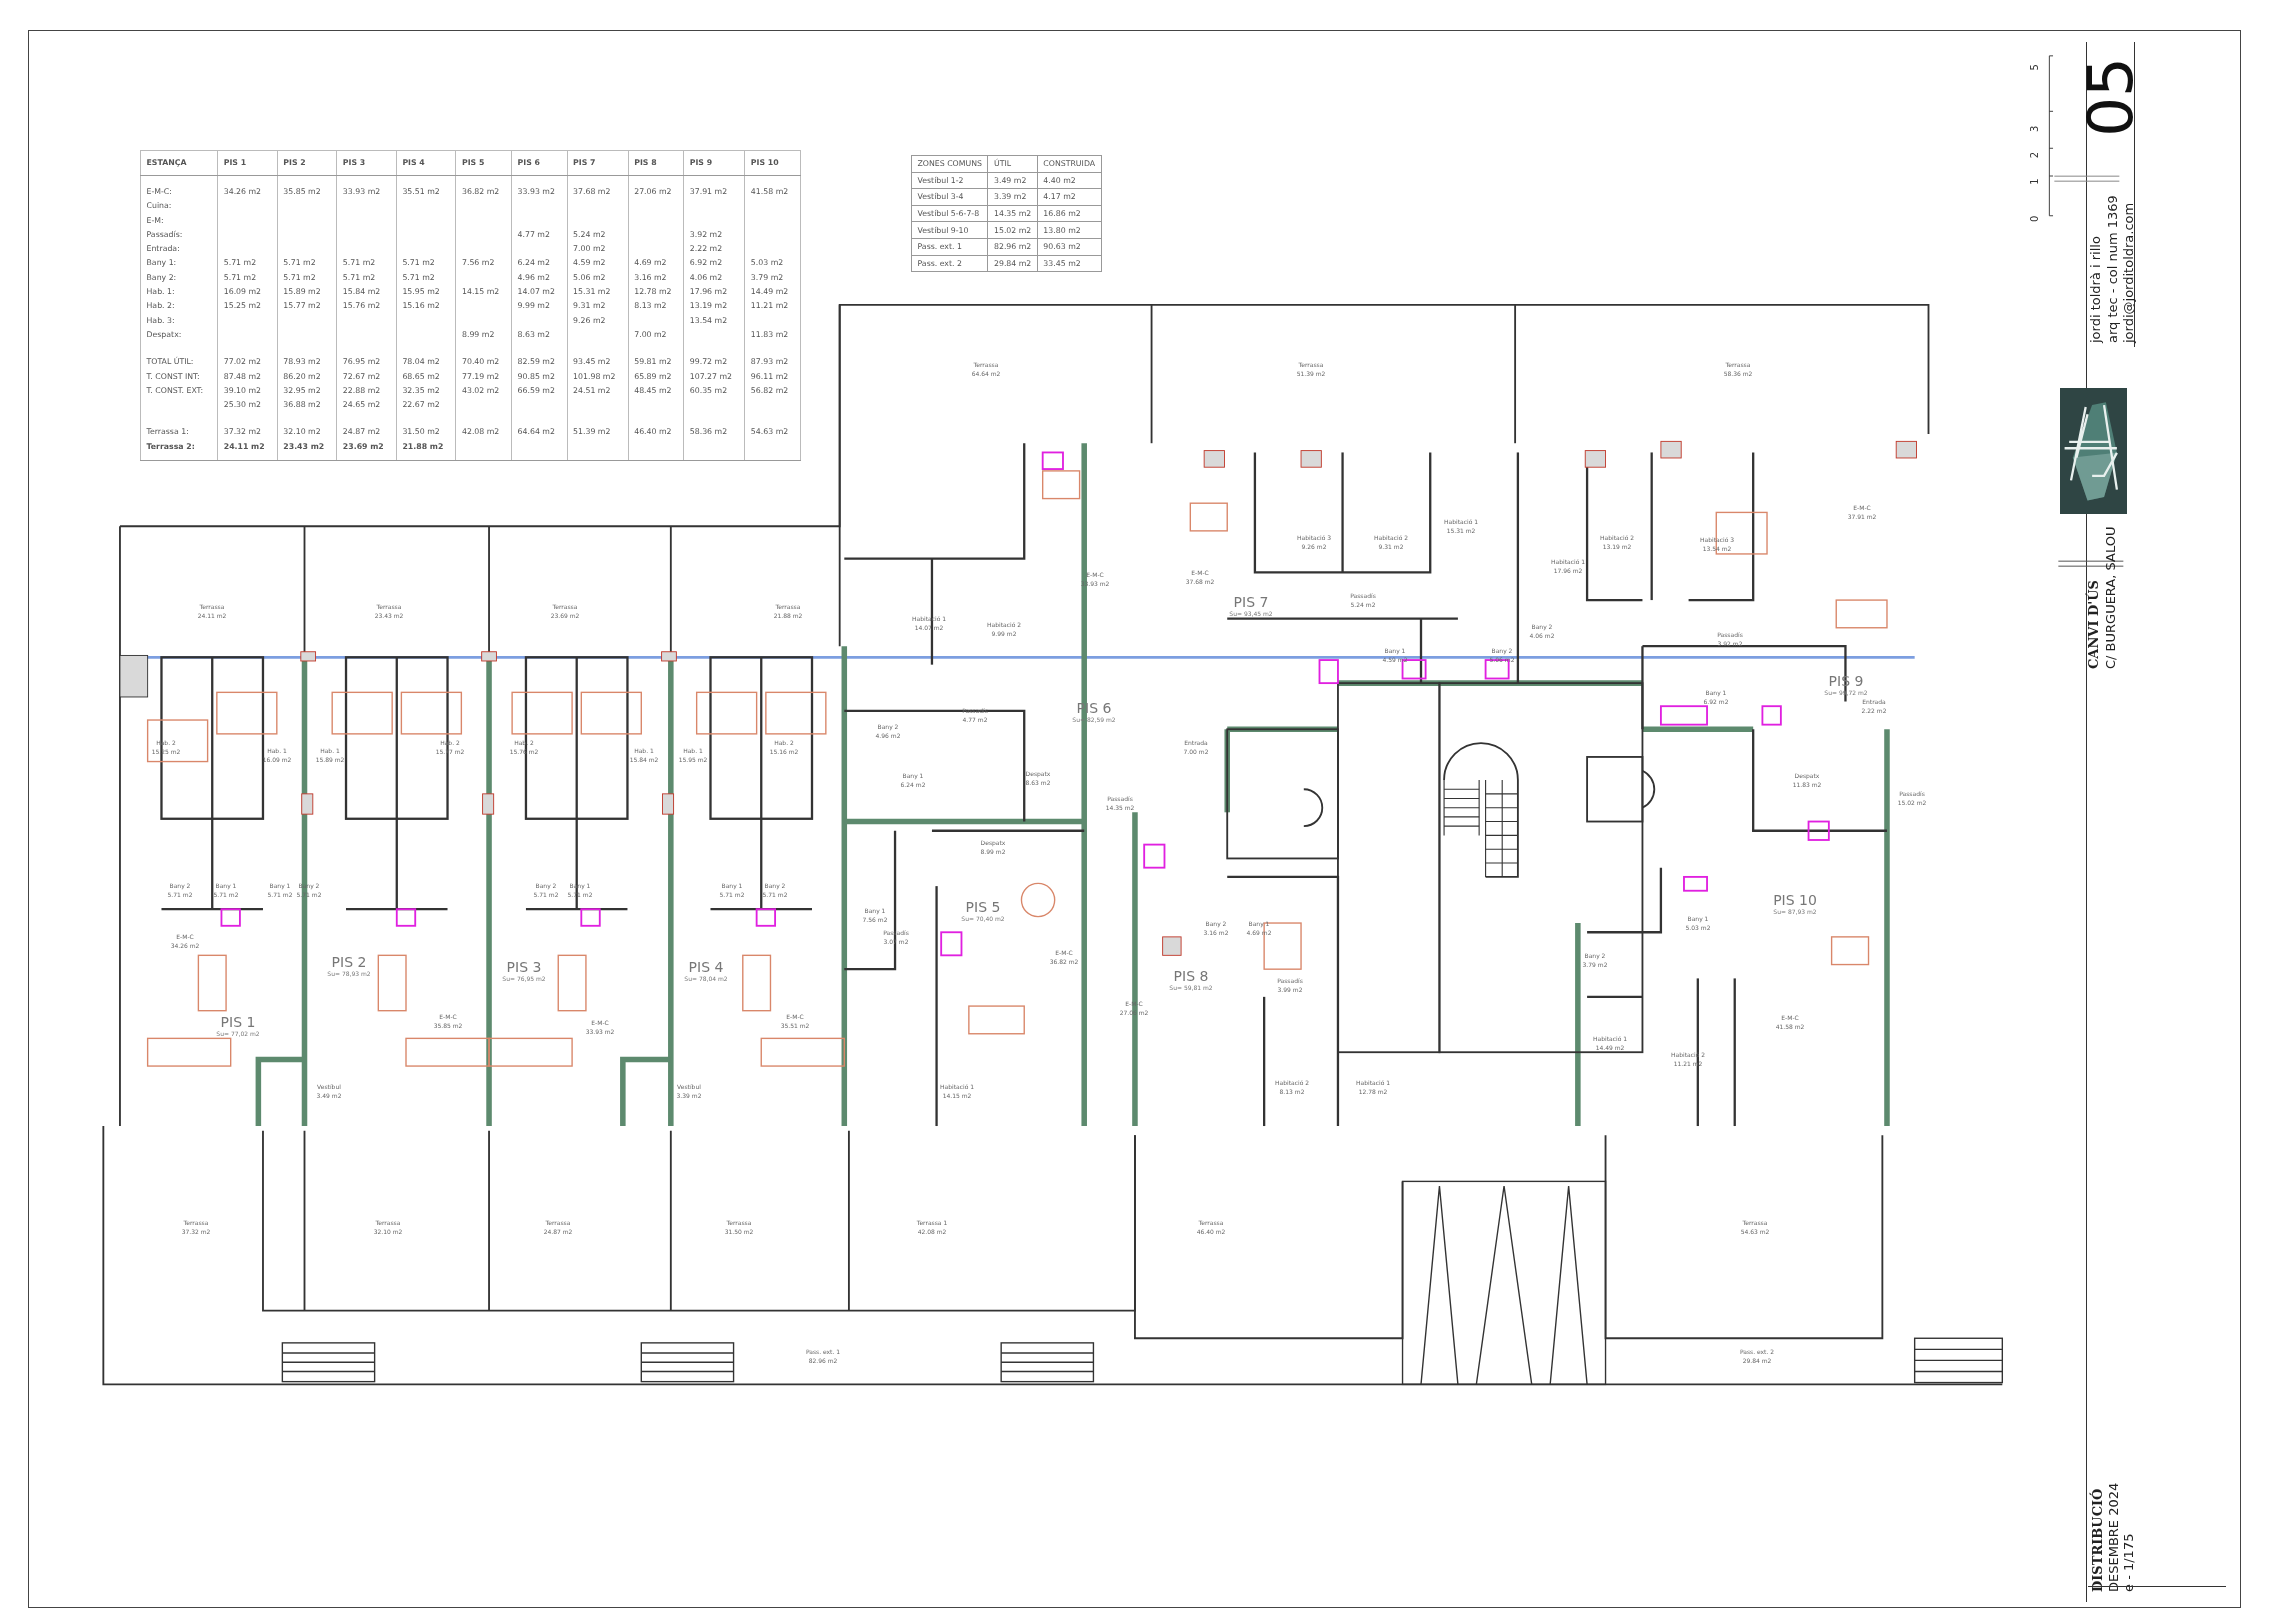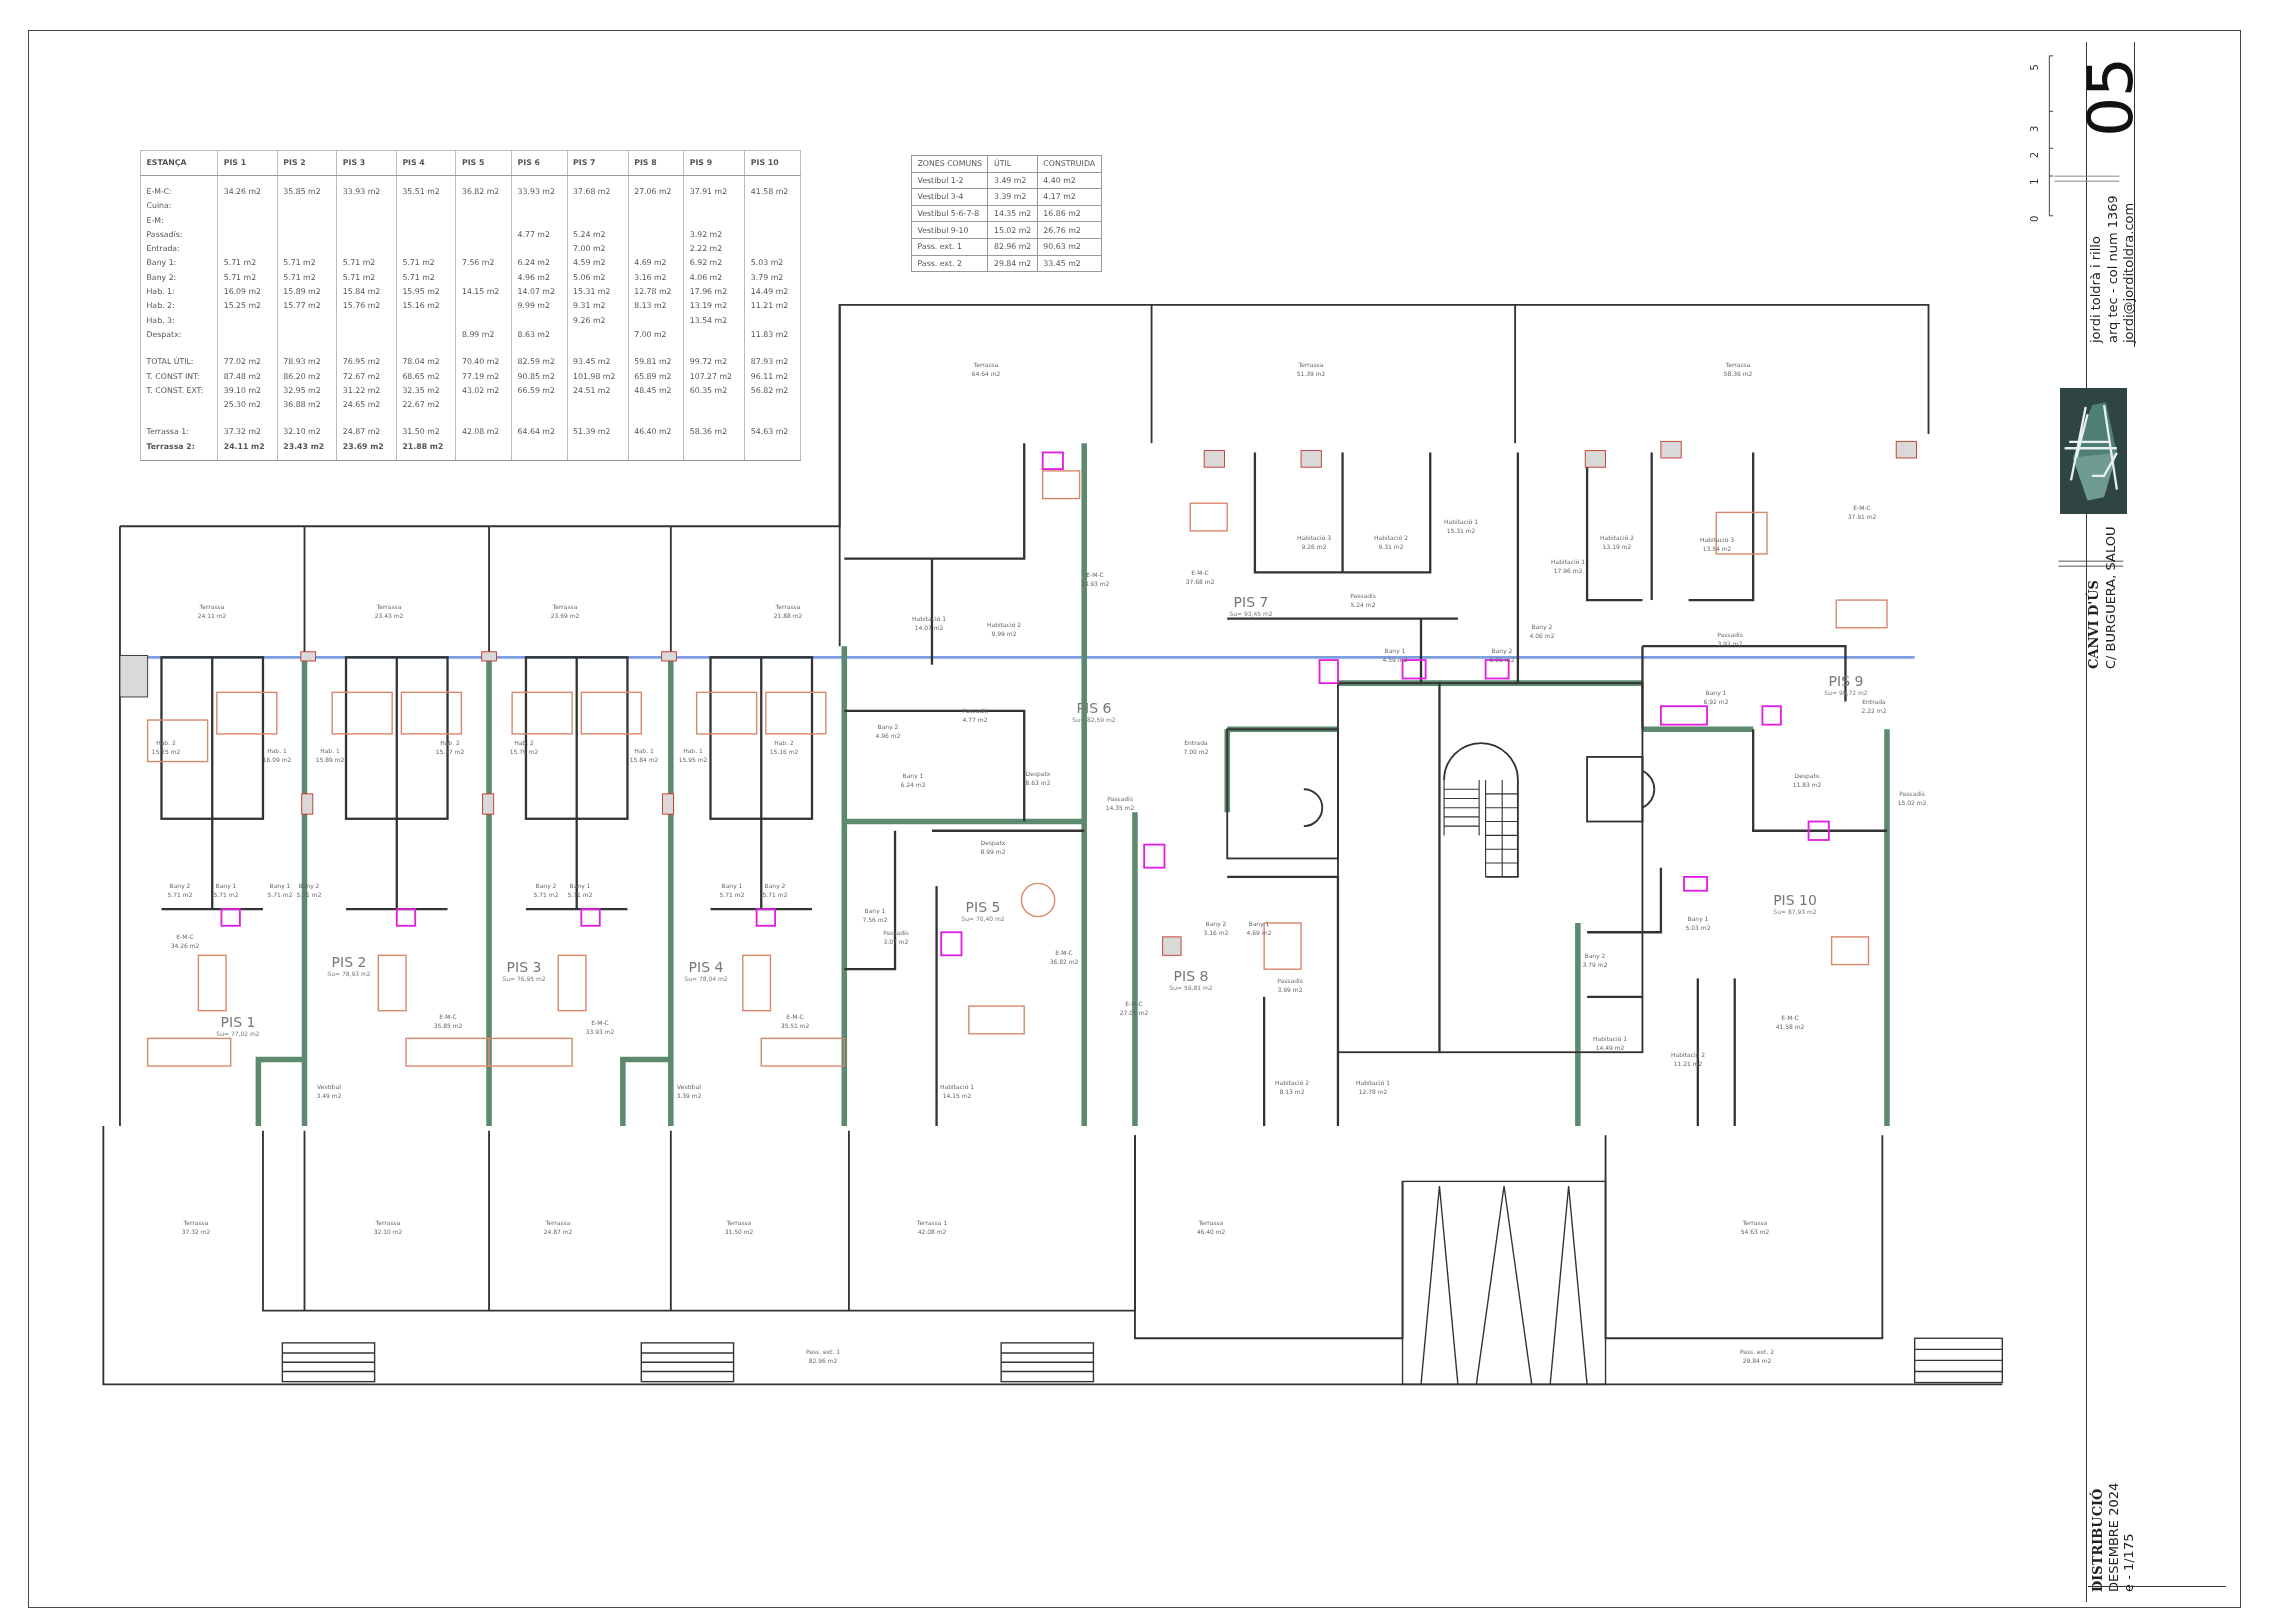--- a/index.html
+++ b/index.html
@@ -223,21 +223,21 @@
         <td>90.85 m2</td>
         <td>101.98 m2</td>
         <td>65.89 m2</td>
         <td>107.27 m2</td>
         <td>96.11 m2</td>
       </tr>
       <tr>
         <td>T. CONST. EXT:</td>
         <td>39.10 m2</td>
         <td>32.95 m2</td>
-        <td>31.22 m2</td>
+        <td>22.88 m2</td>
         <td>32.35 m2</td>
         <td>43.02 m2</td>
         <td>66.59 m2</td>
         <td>24.51 m2</td>
         <td>48.45 m2</td>
         <td>60.35 m2</td>
         <td>56.82 m2</td>
       </tr>
       <tr>
         <td></td>
@@ -314,21 +314,21 @@
         <td>4.17 m2</td>
       </tr>
       <tr>
         <td>Vestíbul 5-6-7-8</td>
         <td>14.35 m2</td>
         <td>16.86 m2</td>
       </tr>
       <tr>
         <td>Vestíbul 9-10</td>
         <td>15.02 m2</td>
-        <td>26.76 m2</td>
+        <td>13.80 m2</td>
       </tr>
       <tr>
         <td>Pass. ext. 1</td>
         <td>82.96 m2</td>
         <td>90.63 m2</td>
       </tr>
       <tr>
         <td>Pass. ext. 2</td>
         <td>29.84 m2</td>
         <td>33.45 m2</td>

